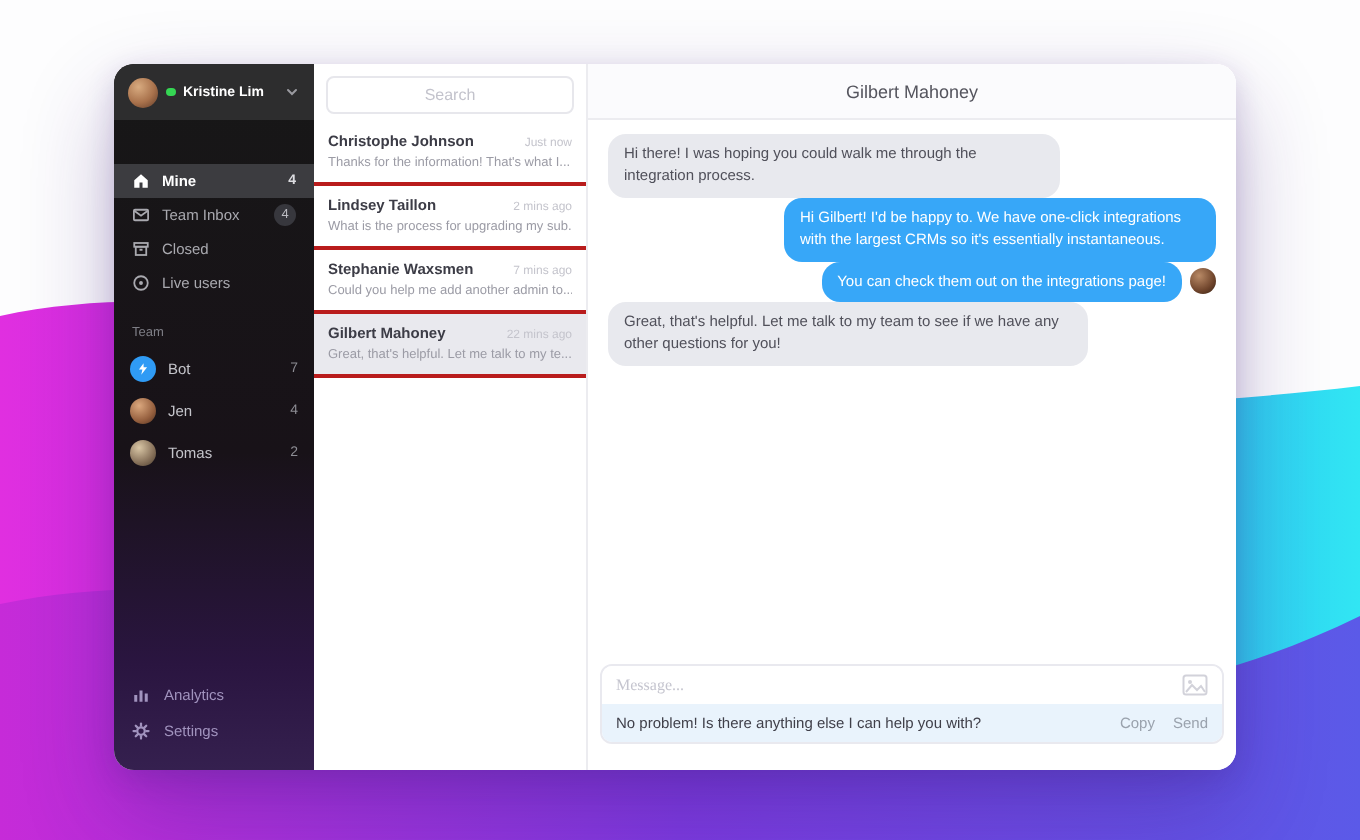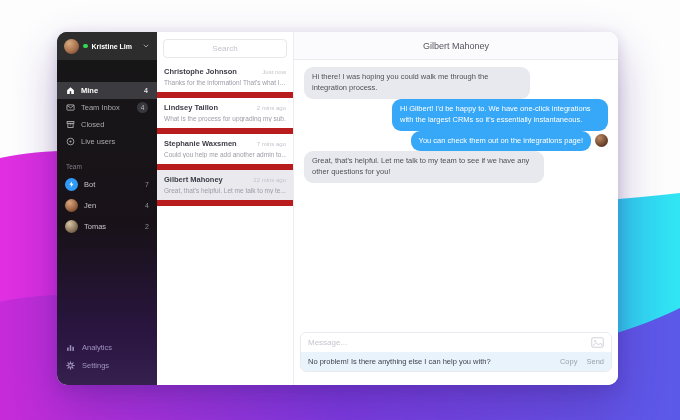--- a/index.html
+++ b/index.html
@@ -49,21 +49,21 @@
   .footer-item { height: 18px; display: flex; align-items: center; padding: 0 9px; gap: 7px;
     color: #a193be; font-size: 7.5px; cursor: pointer; }
 
   
   .convo-list { width: 137px; flex: none; background: #fff; border-right: 1px solid #ececf0;
     display: flex; flex-direction: column; }
   .search-wrap { padding: 5px 6px 4px; }
   .search-input { width: 100%; height: 19px; border: 1px solid #e7e7ec; border-radius: 4px;
     text-align: center; font-size: 8px; color: #666; outline: none; font-family: "Liberation Sans", sans-serif; background: #fff; }
   .search-input::placeholder { color: #c3c3cc; }
-  .convo { padding: 5px 7px 6px; border-bottom: 6px solid #b91c1c; cursor: pointer; }
+  .convo { padding: 5px 7px 6px; border-bottom: 2px solid #b91c1c; cursor: pointer; }
   .convo.selected { background: #e9e9ee; }
   .convo-top { display: flex; align-items: baseline; }
   .convo-name { font-size: 7.5px; font-weight: bold; color: #3c3c46; flex: 1; white-space: nowrap; overflow: hidden; }
   .convo-time { font-size: 6px; color: #c4c4cc; margin-left: 3px; white-space: nowrap; flex: none; }
   .convo-preview { margin-top: 3px; font-size: 6.5px; color: #9b9ba5; white-space: nowrap; overflow: hidden; }
 
   
   .chat { flex: 1; display: flex; flex-direction: column; background: #fff; min-width: 0; }
   .chat-header { height: 28px; flex: none; background: #fbfbfd; border-bottom: 1px solid #ececf0;
     display: flex; align-items: center; justify-content: center; font-size: 9px; color: #55555e; }
@@ -73,21 +73,21 @@
   .bubble { border-radius: 9px; padding: 5px 8px; font-size: 7.5px; line-height: 1.45; }
   .msg-row.visitor .bubble { background: #e8e9ee; color: #50505a; }
   .msg-row.agent .bubble { background: #37a7f8; color: #fff; }
   .w1 { max-width: 226px; } .w2 { max-width: 216px; } .w4 { max-width: 240px; }
   .msg-avatar { width: 13px; height: 13px; border-radius: 50%; margin-left: 4px; flex: none;
     background: radial-gradient(circle at 35% 30%, #b98a66 0%, #70452c 60%, #332014 100%); }
 
   
   .composer { margin: 0 6px 13px; border: 1px solid #e9e9ef; border-radius: 6px; overflow: hidden; flex: none; }
   .composer-input-row { display: flex; align-items: center; padding: 4px 7px; background: #fff; }
-  .message-input { flex: 1; border: none; outline: none; font-size: 8px; color: #555; font-family: Liberation Sans, sans-serif; }
+  .message-input { flex: 1; border: none; outline: none; font-size: 8px; color: #555; font-family: Liberation Serif, serif; }
   .message-input::placeholder { color: #c5c5cf; }
   .image-icon { flex: none; display: flex; color: #d2d2da; cursor: pointer; }
   .suggestion { display: flex; align-items: center; gap: 9px; background: #e9f3fc; padding: 5px 7px; }
   .suggestion-text { flex: 1; font-size: 7.5px; color: #3f3f49; white-space: nowrap; overflow: hidden; }
   .sug-action { font-size: 7.5px; color: #9aa2ad; cursor: pointer; flex: none; }
 </style>
 </head>
 <body>
 
 <svg class="bg" width="680" height="420" viewBox="0 0 680 420" preserveAspectRatio="none">

